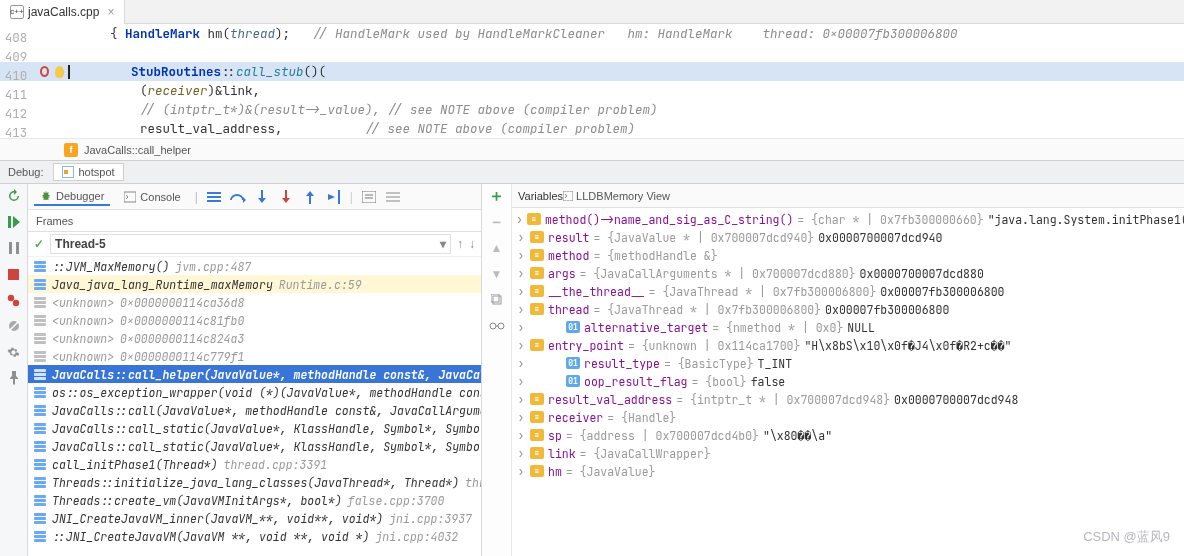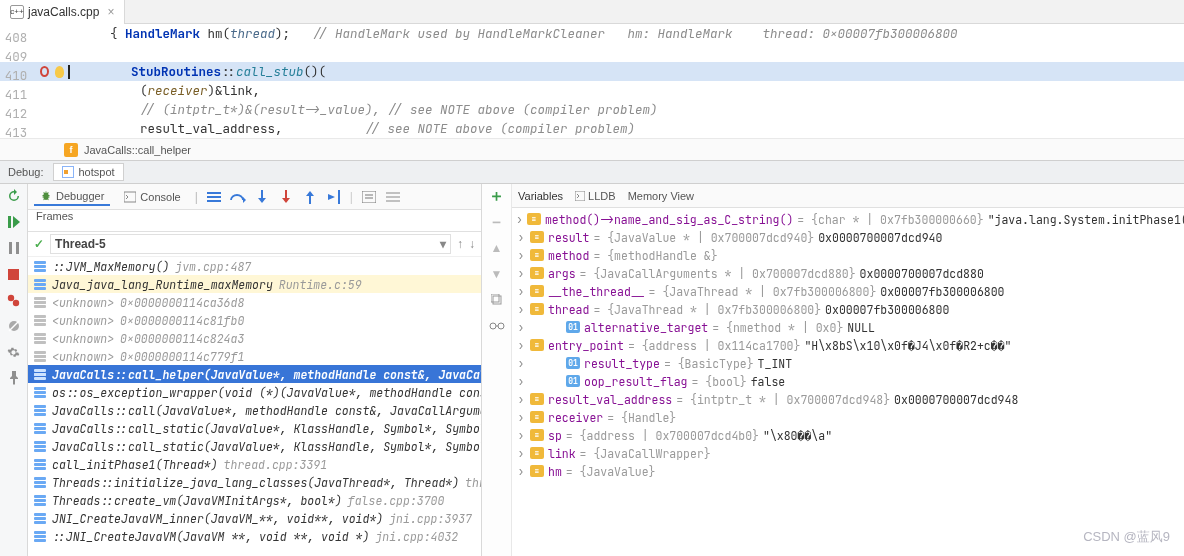--- a/index.html
+++ b/index.html
@@ -30,40 +30,40 @@
   .hotspot-icon { width: 12px; height: 12px; display: inline-block; border: 1px solid #8ab4f8; position: relative; }
   .hotspot-icon::after { content: ""; position: absolute; left: 1px; top: 3px; width: 4px; height: 4px; background: #f0a030; }
   .dbg-body { display: flex; height: calc(556px - 24px - 95px - 22px - 24px); }
   .left-strip { width: 28px; border-right: 1px solid #d9d9d9; display: flex; flex-direction: column; align-items: center; padding-top: 4px; gap: 10px; background: #f6f7f8; }
   .icon-btn { width: 16px; height: 16px; display: inline-flex; align-items: center; justify-content: center; }
   .center-left { flex: 0 0 454px; border-right: 1px solid #d9d9d9; display: flex; flex-direction: column; min-width: 0; }
   .toolbar { display: flex; align-items: center; height: 26px; border-bottom: 1px solid #e0e0e0; background: #fafafa; padding: 0 6px; gap: 8px; }
   .tab-like { display: flex; gap: 4px; padding: 2px 6px; font-size: 11px; color: #555; }
   .tab-like.active { border-bottom: 2px solid #3879d9; }
   .toolbar .svgset { display: flex; gap: 8px; align-items: center; }
-  .section-bar { height: 22px; border-bottom: 1px solid #e0e0e0; display: flex; padding: 0 8px; font-size: 11px; color: #555; background: #fff; }
+  .section-bar { height: 22px; border-bottom: 1px solid #e0e0e0; display: flex; align-items: center; padding: 0 8px; font-size: 11px; color: #555; background: #fff; }
   .thread-row { display: flex; align-items: center; padding: 2px 6px; gap: 6px; border-bottom: 1px solid #f0f0f0; }
   .thread-name { flex: 1; border: 1px solid #e0e0e0; padding: 2px 4px; color: #444; font-weight: bold; }
   .check { color: #4caf50; font-weight: bold; }
   .frames-list { overflow: hidden; }
   .frame-row { display: flex; align-items: center; height: 18px; padding: 0 6px; gap: 6px; font-size: 11.5px; color: #333; white-space: nowrap; font-style: italic; }
   .frame-row .dim { color: #9a9a9a; }
   .frame-row.sel { background: #3875d7; color: #fff; font-weight: bold; }
   .frame-row.hl { background: #fff7d6; }
   .frame-row.grey { color: #9a9a9a; }
   .stack-ic { width: 12px; height: 10px; flex-shrink: 0; display: inline-block; position: relative; }
   .stack-ic::before, .stack-ic::after { content: ""; position: absolute; width: 12px; height: 3px; left: 0; border-radius: 1px; }
   .stack-ic::before { top: 0; background: #6aa9f4; }
   .stack-ic::after { top: 4px; background: #6aa9f4; box-shadow: 0 4px 0 #6aa9f4; }
   .frame-row.sel .stack-ic::before, .frame-row.sel .stack-ic::after { background: #cde3ff; box-shadow: 0 4px 0 #cde3ff; }
   .frame-row.grey .stack-ic::before, .frame-row.grey .stack-ic::after { background: #c0c0c0; box-shadow: 0 4px 0 #c0c0c0; }
   .right-pane { flex: 1; display: flex; flex-direction: column; min-width: 0; }
   .right-gutter { width: 30px; border-right: 1px solid #e8e8e8; display: flex; flex-direction: column; align-items: center; padding-top: 4px; gap: 10px; background: #fdfdfd; }
   .right-main { flex: 1; display: flex; flex-direction: column; min-width: 0; }
-  .var-tabs { display: flex; align-items: center; height: 24px; border-bottom: 1px solid #e0e0e0; background: #fafafa; padding: 0 6px; gap: 12px; font-size: 11px; color: #555; }
+  .var-tabs { display: flex; align-items: center; height: 24px; border-bottom: 1px solid #e0e0e0; background: #fafafa; padding: 0 6px; font-size: 11px; color: #555; }
   .var-tabs .act { color: #333; }
   .var-list { flex: 1; overflow: hidden; padding: 2px 0; }
   .var-row { display: flex; align-items: center; height: 18px; padding: 0 4px; gap: 4px; font-size: 11.5px; white-space: nowrap; }
   .chevron { width: 10px; color: #8a8a8a; text-align: center; }
   .var-ic { width: 14px; height: 12px; display: inline-flex; align-items: center; justify-content: center; font-size: 8px; font-weight: bold; color: #fff; border-radius: 2px; flex-shrink: 0; }
   .ic-struct { background: #f0b93a; }
   .ic-prim { background: #5fa8ea; margin-left: 36px; }
   .vname { color: #871094; }
   .vgrey { color: #9a9a9a; }
   .vval { color: #333; }
@@ -421,21 +421,21 @@
             <span class="chevron">›</span>
             <span class="var-ic ic-prim">01</span>
             <span class="vname">alternative_target</span>
             <span class="vgrey"> = {nmethod * | 0x0} </span>
             <span class="vval">NULL</span>
           </div>
           <div class="var-row">
             <span class="chevron">›</span>
             <span class="var-ic ic-struct">≡</span>
             <span class="vname">entry_point</span>
-            <span class="vgrey"> = {address | 0x114ca1700} </span>
+            <span class="vgrey"> = {unknown | 0x114ca1700} </span>
             <span class="vval">"H\x8bS\x10\x0f�J4\x0f�R2+c��"</span>
           </div>
           <div class="var-row">
             <span class="chevron">›</span>
             <span class="var-ic ic-prim">01</span>
             <span class="vname">result_type</span>
             <span class="vgrey"> = {BasicType} </span>
             <span class="vval">T_INT</span>
           </div>
           <div class="var-row">

